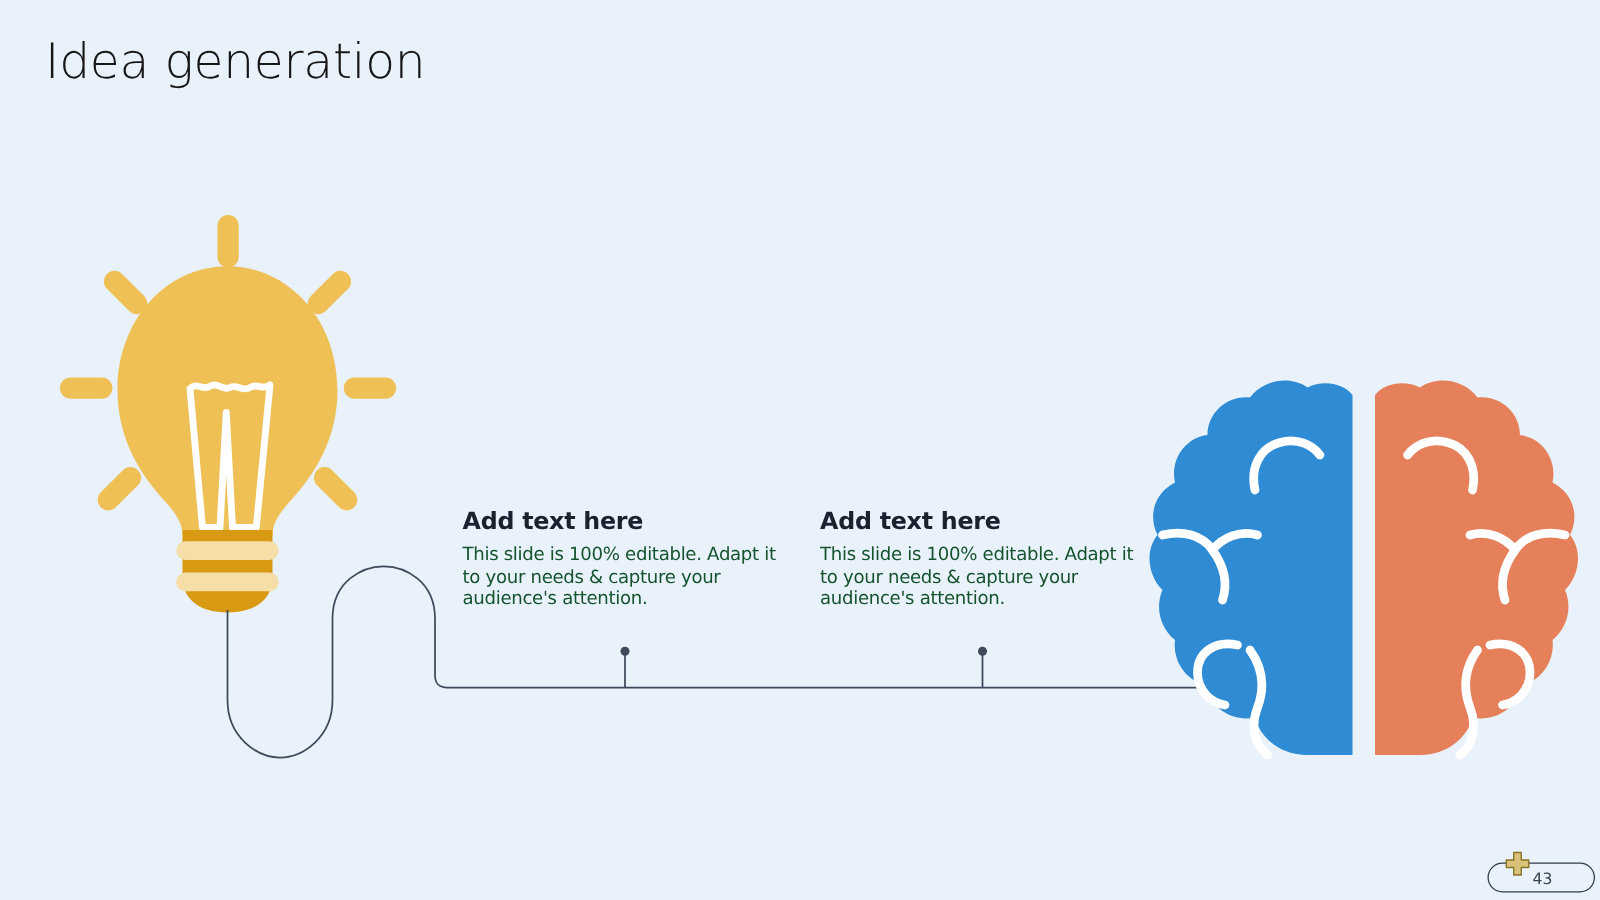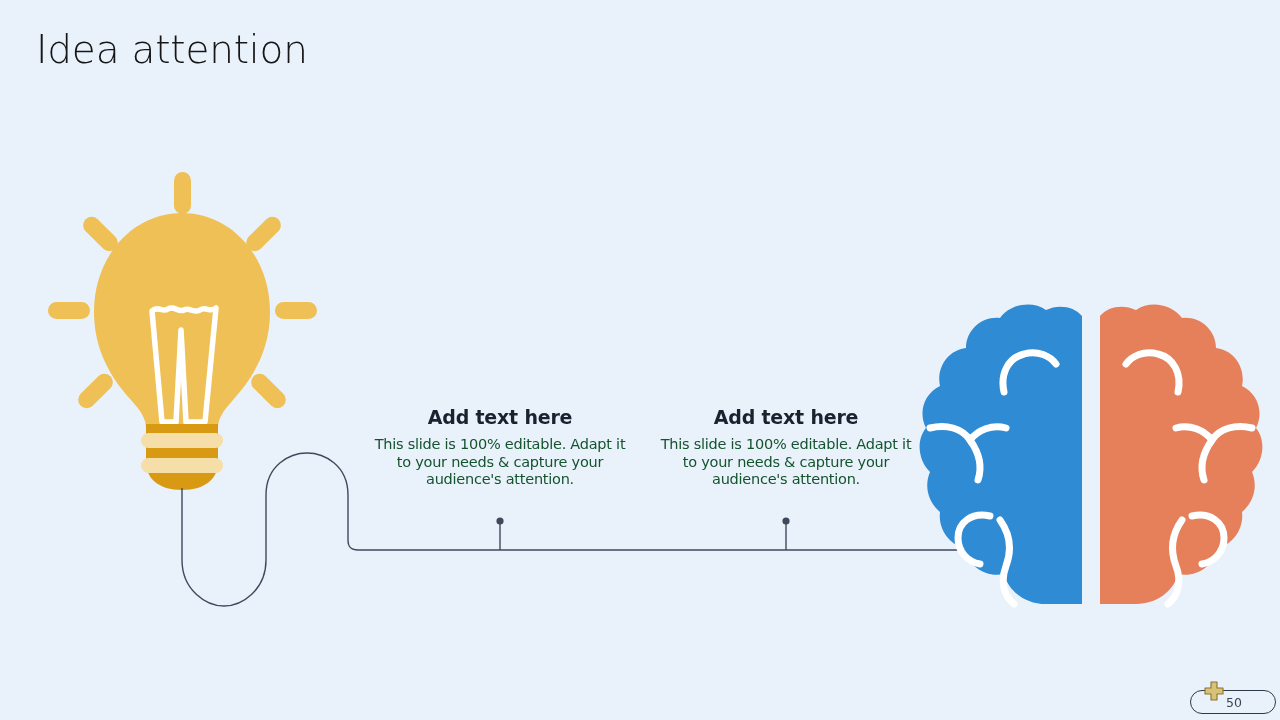--- a/index.html
+++ b/index.html
@@ -30,21 +30,20 @@
     letter-spacing: -0.2px;
     color: #161616;
     font-family: "DejaVu Sans", sans-serif;
     white-space: nowrap;
   }
 
   
   .text-block {
     position: absolute;
     width: 260px;
-    text-align: center;
   }
   .text-block.one { left: 370px; top: 406px; }
   .text-block.two { left: 656px; top: 406px; }
 
   .tb-heading {
     font-size: 19px;
     font-weight: bold;
     color: #1A2230;
     margin: 0 0 8px 0;
     font-family: "DejaVu Sans", sans-serif;
@@ -99,21 +98,21 @@
     top: 680px;
     width: 22px;
     height: 22px;
   }
 </style>
 </head>
 <body>
 
 <div id="slide">
 
-  <div id="slide-title">Idea attention</div>
+  <div id="slide-title">Idea generation</div>
 
   <svg class="art" viewBox="0 0 1280 720" xmlns="http://www.w3.org/2000/svg">
 
     <g fill="#EFC055">
       <rect x="174" y="172" width="17" height="42" rx="8.5"></rect>
       <rect x="92" y="213" width="17" height="42" rx="8.5" transform="rotate(-45 100.5 234)"></rect>
       <rect x="255" y="213" width="17" height="42" rx="8.5" transform="rotate(45 263.5 234)"></rect>
       <rect x="48" y="302" width="42" height="17" rx="8.5"></rect>
       <rect x="275" y="302" width="42" height="17" rx="8.5"></rect>
       <rect x="87" y="370" width="17" height="42" rx="8.5" transform="rotate(45 95.5 391)"></rect>
@@ -241,20 +240,20 @@
     <p class="tb-heading">Add text here</p>
     <p class="tb-body">This slide is 100% editable. Adapt it to your needs &amp; capture your audience's attention.</p>
   </div>
 
   <div class="text-block two">
     <p class="tb-heading">Add text here</p>
     <p class="tb-body">This slide is 100% editable. Adapt it to your needs &amp; capture your audience's attention.</p>
   </div>
 
   <div id="page-pill">
-    <div id="page-number">50</div>
+    <div id="page-number">43</div>
   </div>
 
   <svg id="plus-marker" viewBox="0 0 22 22" xmlns="http://www.w3.org/2000/svg">
     <path d="M 8 2 L 14 2 L 14 8 L 20 8 L 20 14 L 14 14 L 14 20 L 8 20 L 8 14 L 2 14 L 2 8 L 8 8 Z" fill="#D8C27A" stroke="#8A7426" stroke-width="1.1" stroke-linejoin="round"></path>
   </svg>
 
 </div>
 
 </body></html>

